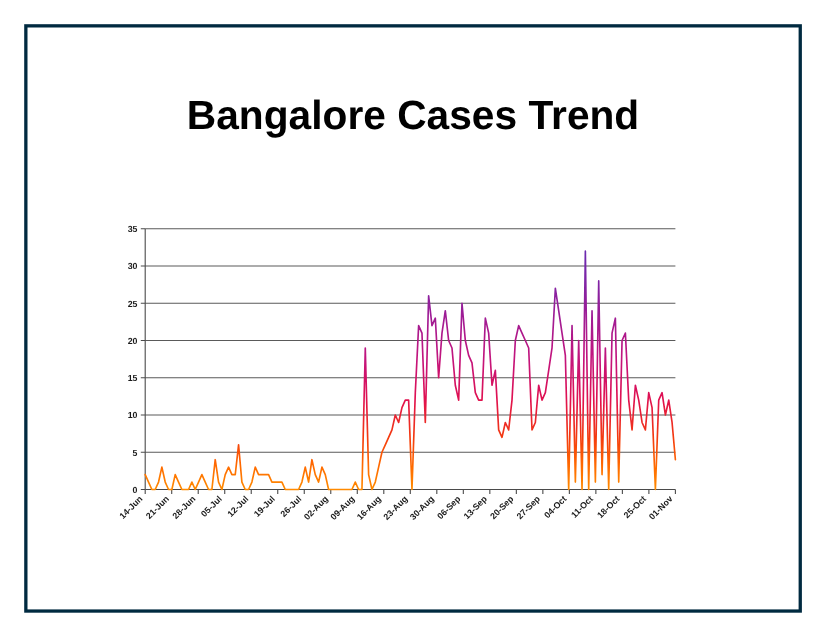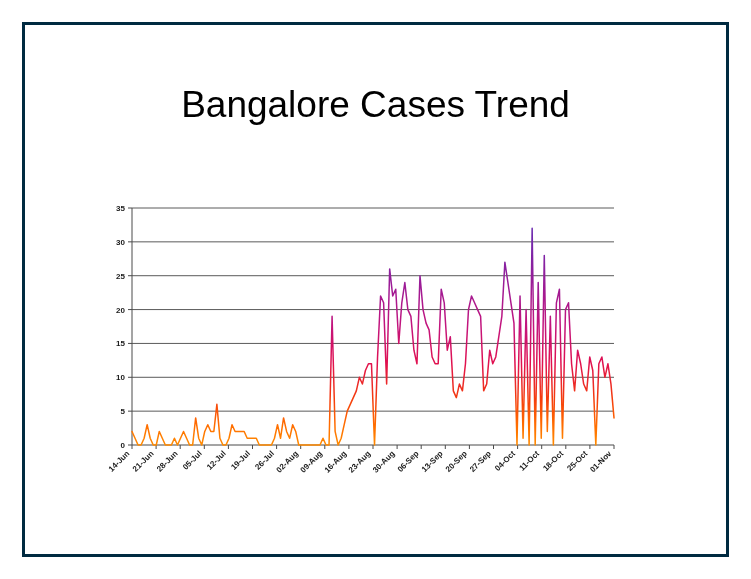--- a/index.html
+++ b/index.html
@@ -30,21 +30,21 @@
     box-sizing: border-box;
     background: #ffffff;
   }
   #slide-title {
     position: absolute;
     left: 0;
     top: 83px;
     width: 751px;
     text-align: center;
     font-size: 37px;
-    font-weight: 400;
+    font-weight: 700;
     color: #000000;
     letter-spacing: 0px;
     line-height: 44px;
     white-space: nowrap;
   }
   #chart-area {
     position: absolute;
     left: 108px;
     top: 195px;
     width: 520px;

